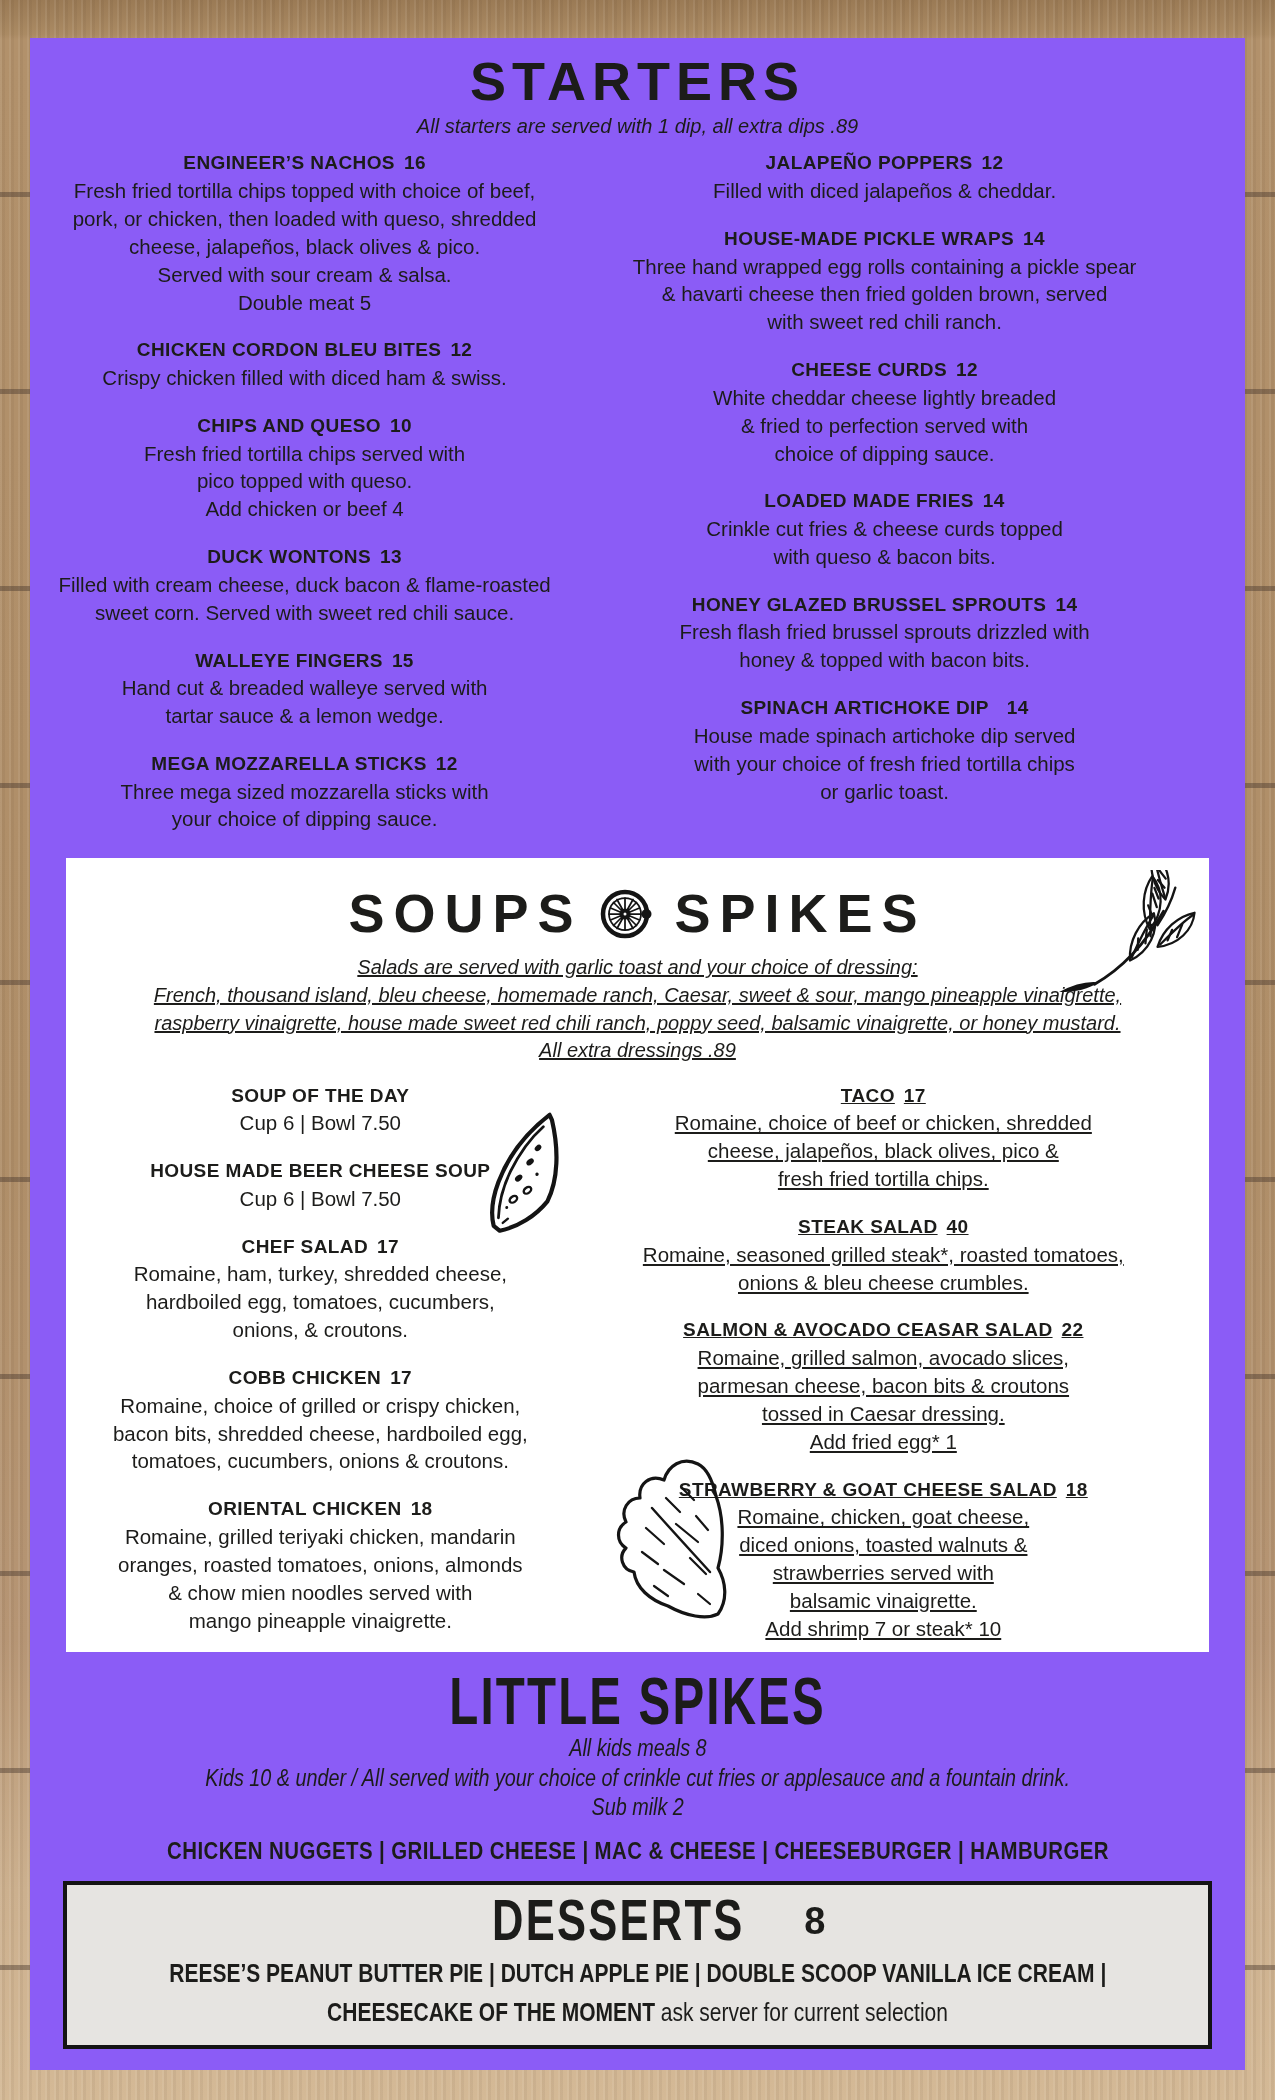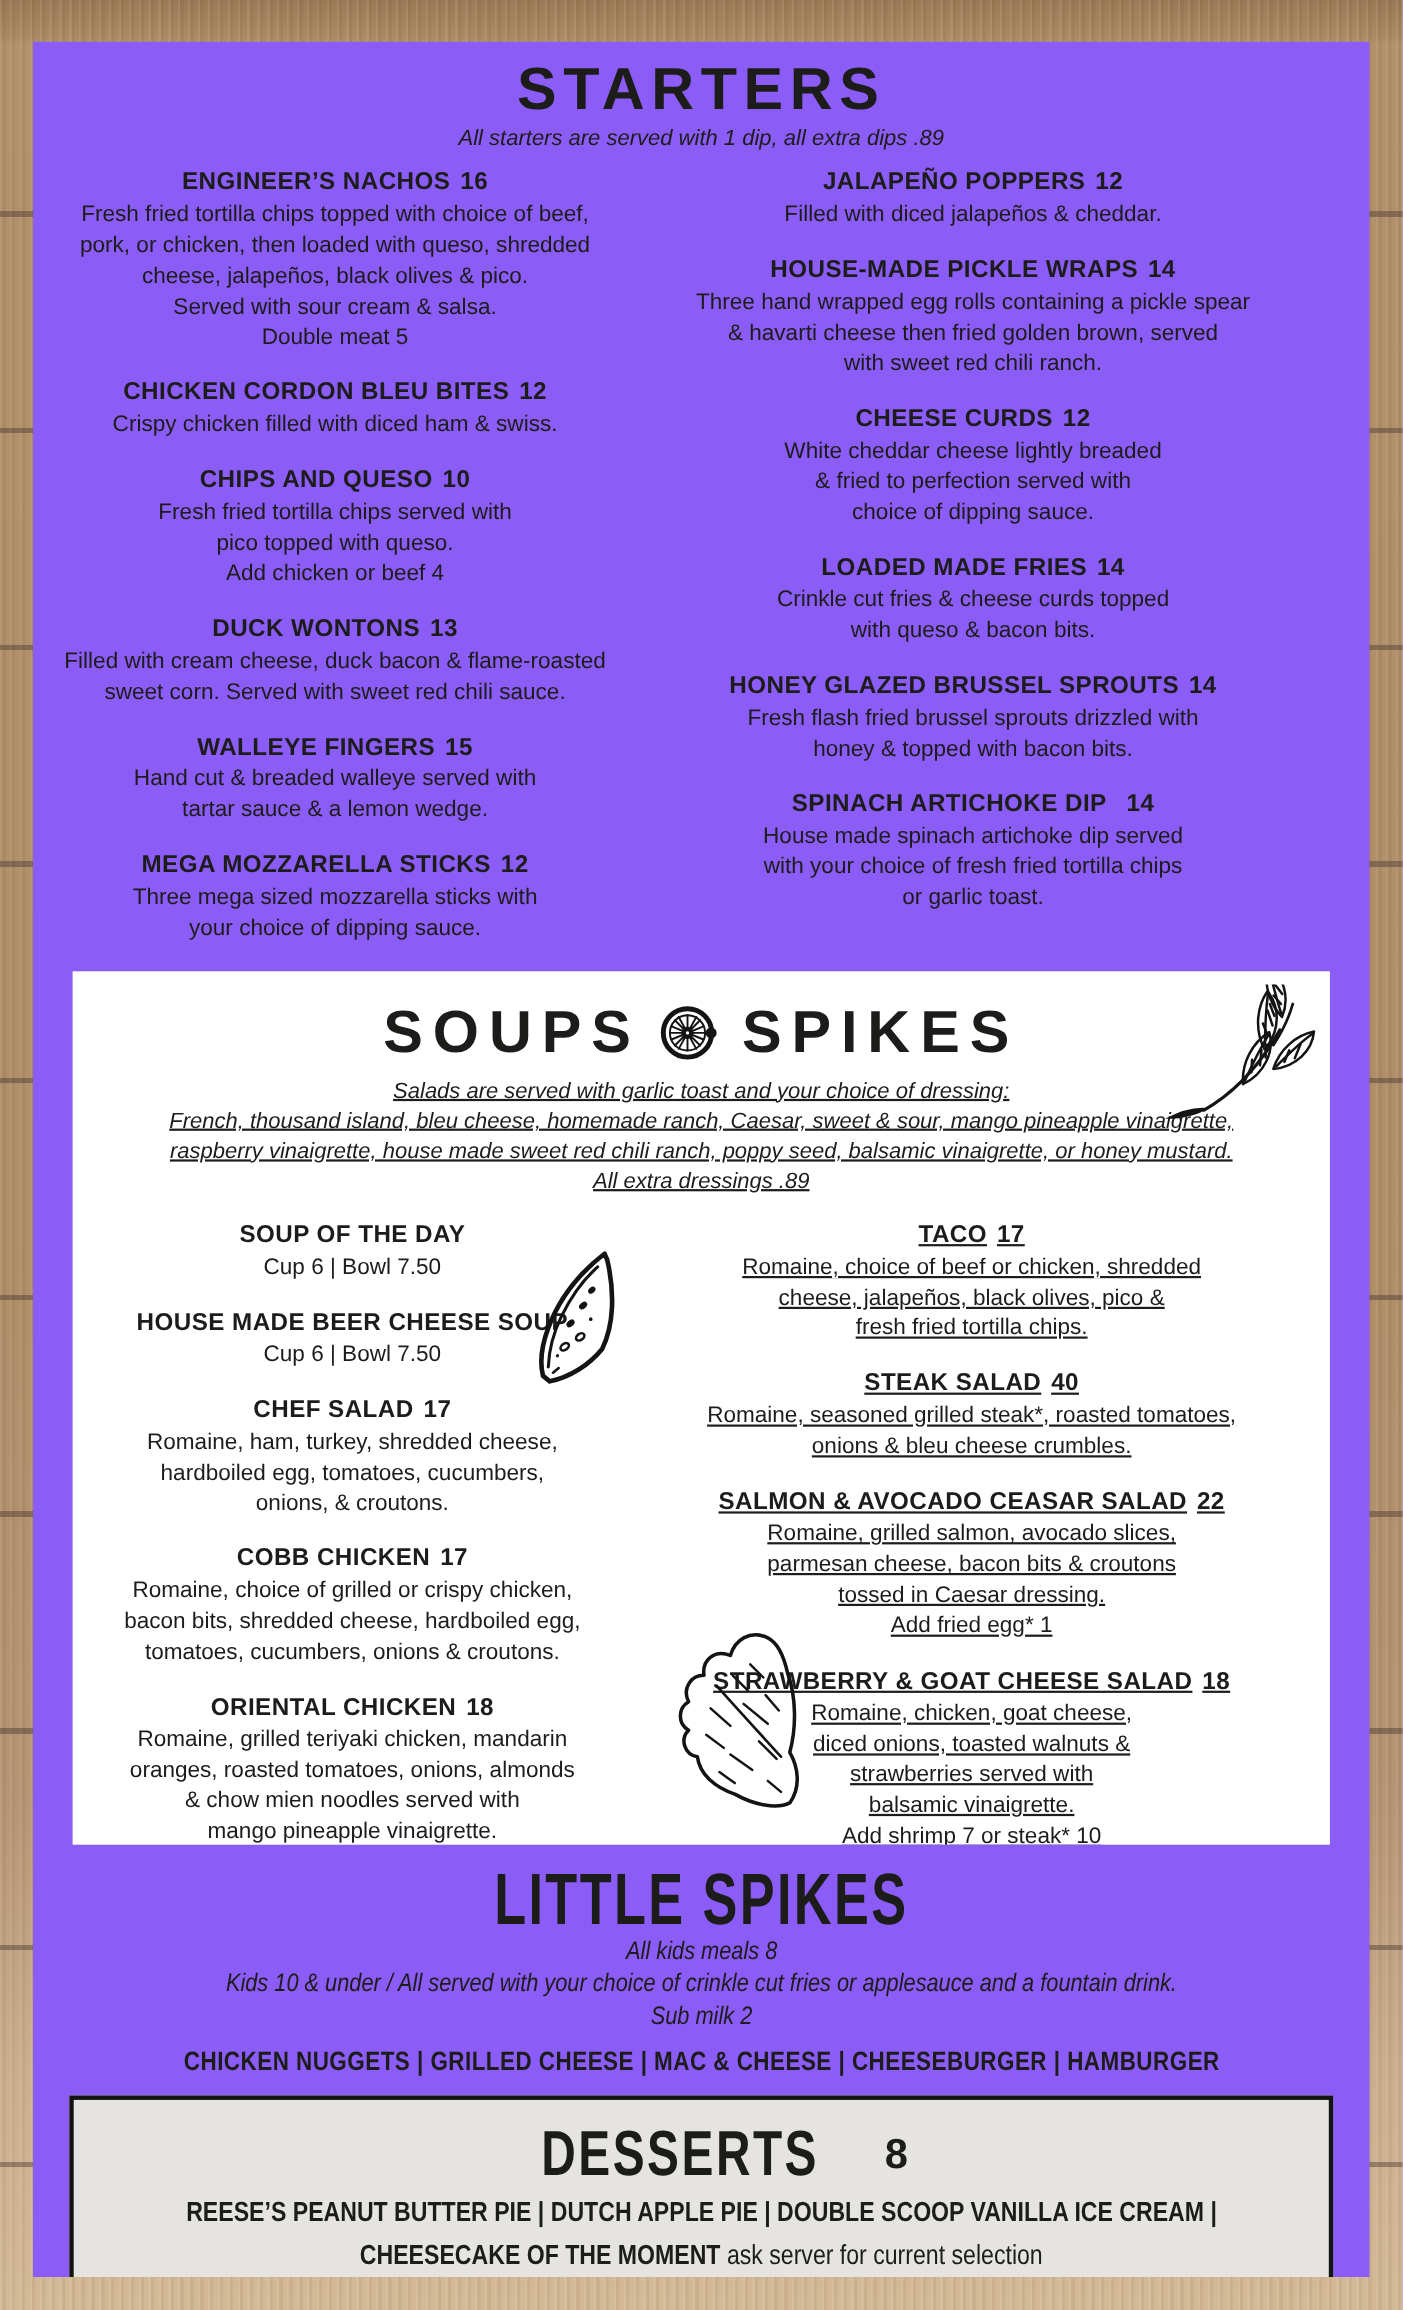--- a/index.html
+++ b/index.html
@@ -19,21 +19,21 @@
   .sec-title{
     font-size:54px;font-weight:bold;letter-spacing:6px;line-height:1.1;margin:0;
   }
   .subtitle-italic{
     font-style:italic;font-size:20px;margin:4px 0 12px;
   }
   .cols{display:flex;}
   .cols .col-l{width:45.2%;text-align:center;}
   .cols .col-r{width:54.8%;text-align:center;box-sizing:border-box;padding-right:55px;}
   .item{margin-bottom:21px;}
-  .item-head{font-weight:bold;font-size:22px;letter-spacing:.4px;line-height:1.35;}
+  .item-head{font-weight:bold;font-size:19px;letter-spacing:.4px;line-height:1.35;}
   .iprice{margin-left:9px;}
   .idesc{font-size:20.5px;line-height:1.36;white-space:pre-line;margin-top:1px;}
 
   .card{
     position:relative;margin:4px 36px 0;background:#ffffff;height:794px;
     box-sizing:border-box;padding-top:26px;overflow:hidden;
   }
   .card-title-row{display:flex;align-items:flex-start;justify-content:center;gap:16px;}
   .card-title-row .sec-title{letter-spacing:9px;}
   .wheel{width:60px;height:60px;}
@@ -53,21 +53,21 @@
     transform:scaleX(0.72);transform-origin:center;
   }
   .kids{margin-top:16px;}
   .kids-sub{font-style:italic;font-size:23px;line-height:1.28;}
   .kids-sub .cond-it{display:inline-block;transform:scaleX(0.86);transform-origin:center;white-space:nowrap;}
   .kids-items{margin-top:14px;font-weight:bold;font-size:24px;}
   .kids-items .cond-b{display:inline-block;transform:scaleX(0.85);transform-origin:center;white-space:nowrap;letter-spacing:.5px;}
 
   .desserts-box{
     margin:16px 33px 0;border:4px solid #141414;text-align:center;
-    padding:18px 0 18px;background:#e6e4e1;
+    padding:4px 0 18px;background:#e6e4e1;
   }
   .desserts-title{white-space:nowrap;margin-top:2px;}
   .desserts-title .big-cond{font-size:58px;transform:scaleX(0.75);}
   .desserts-price{font-weight:bold;font-size:38px;margin-left:18px;vertical-align:6px;}
   .desserts-line{font-weight:bold;font-size:25px;margin-top:10px;}
   .desserts-line .cond-b{display:inline-block;transform:scaleX(0.84);transform-origin:center;white-space:nowrap;}
   .desserts-line .reg{font-weight:normal;}
 
   svg .ln{stroke:#141414;fill:none;stroke-linecap:round;stroke-linejoin:round;}
 </style>

